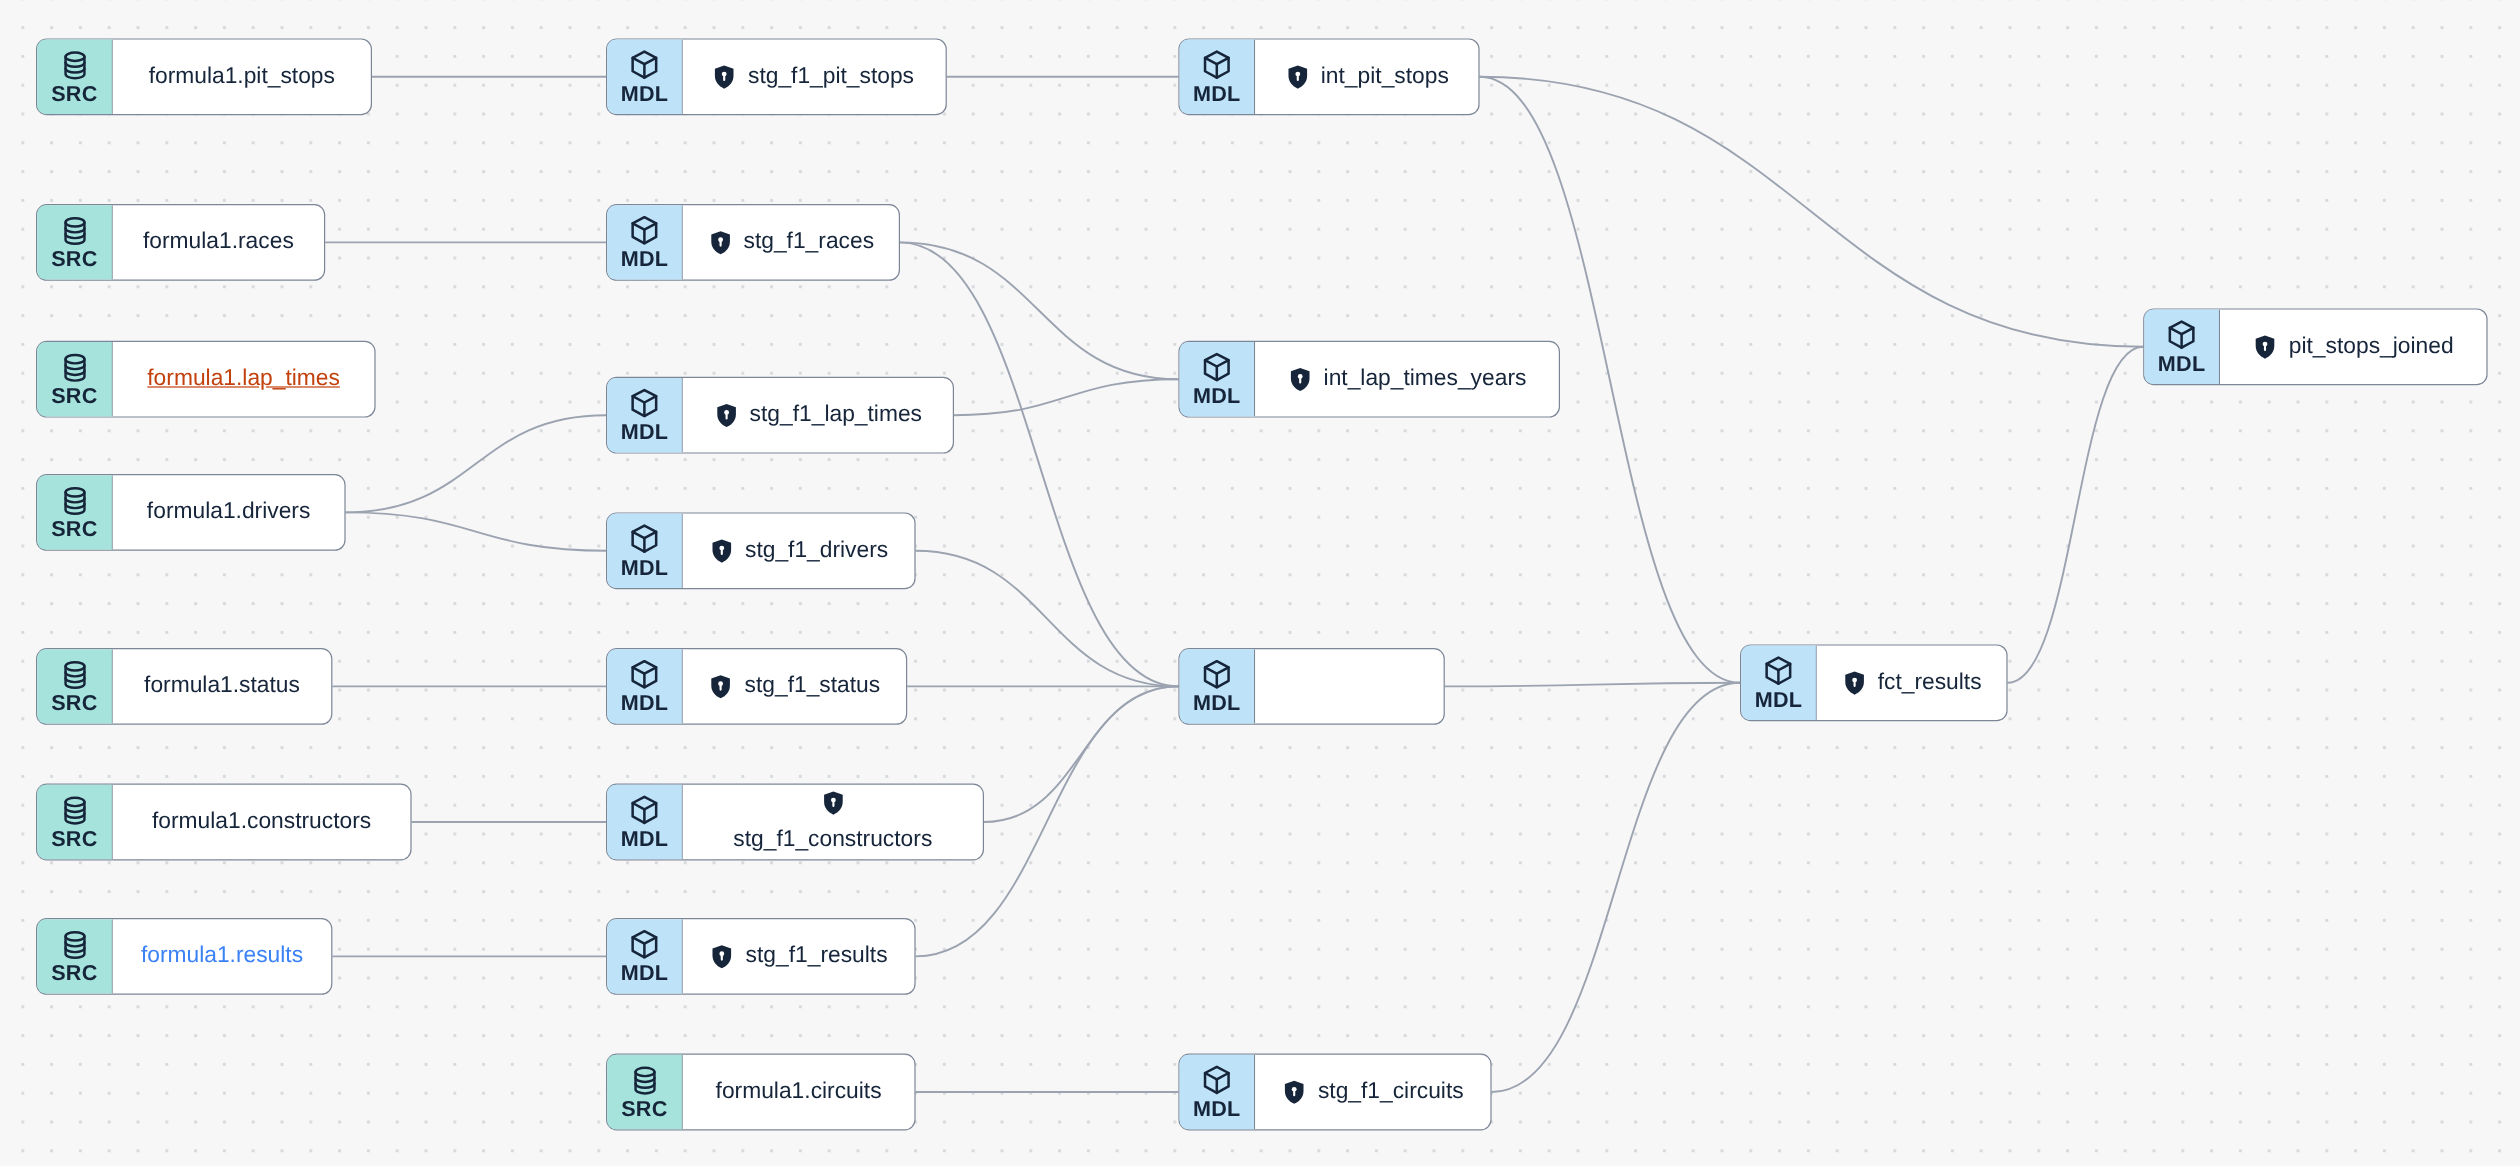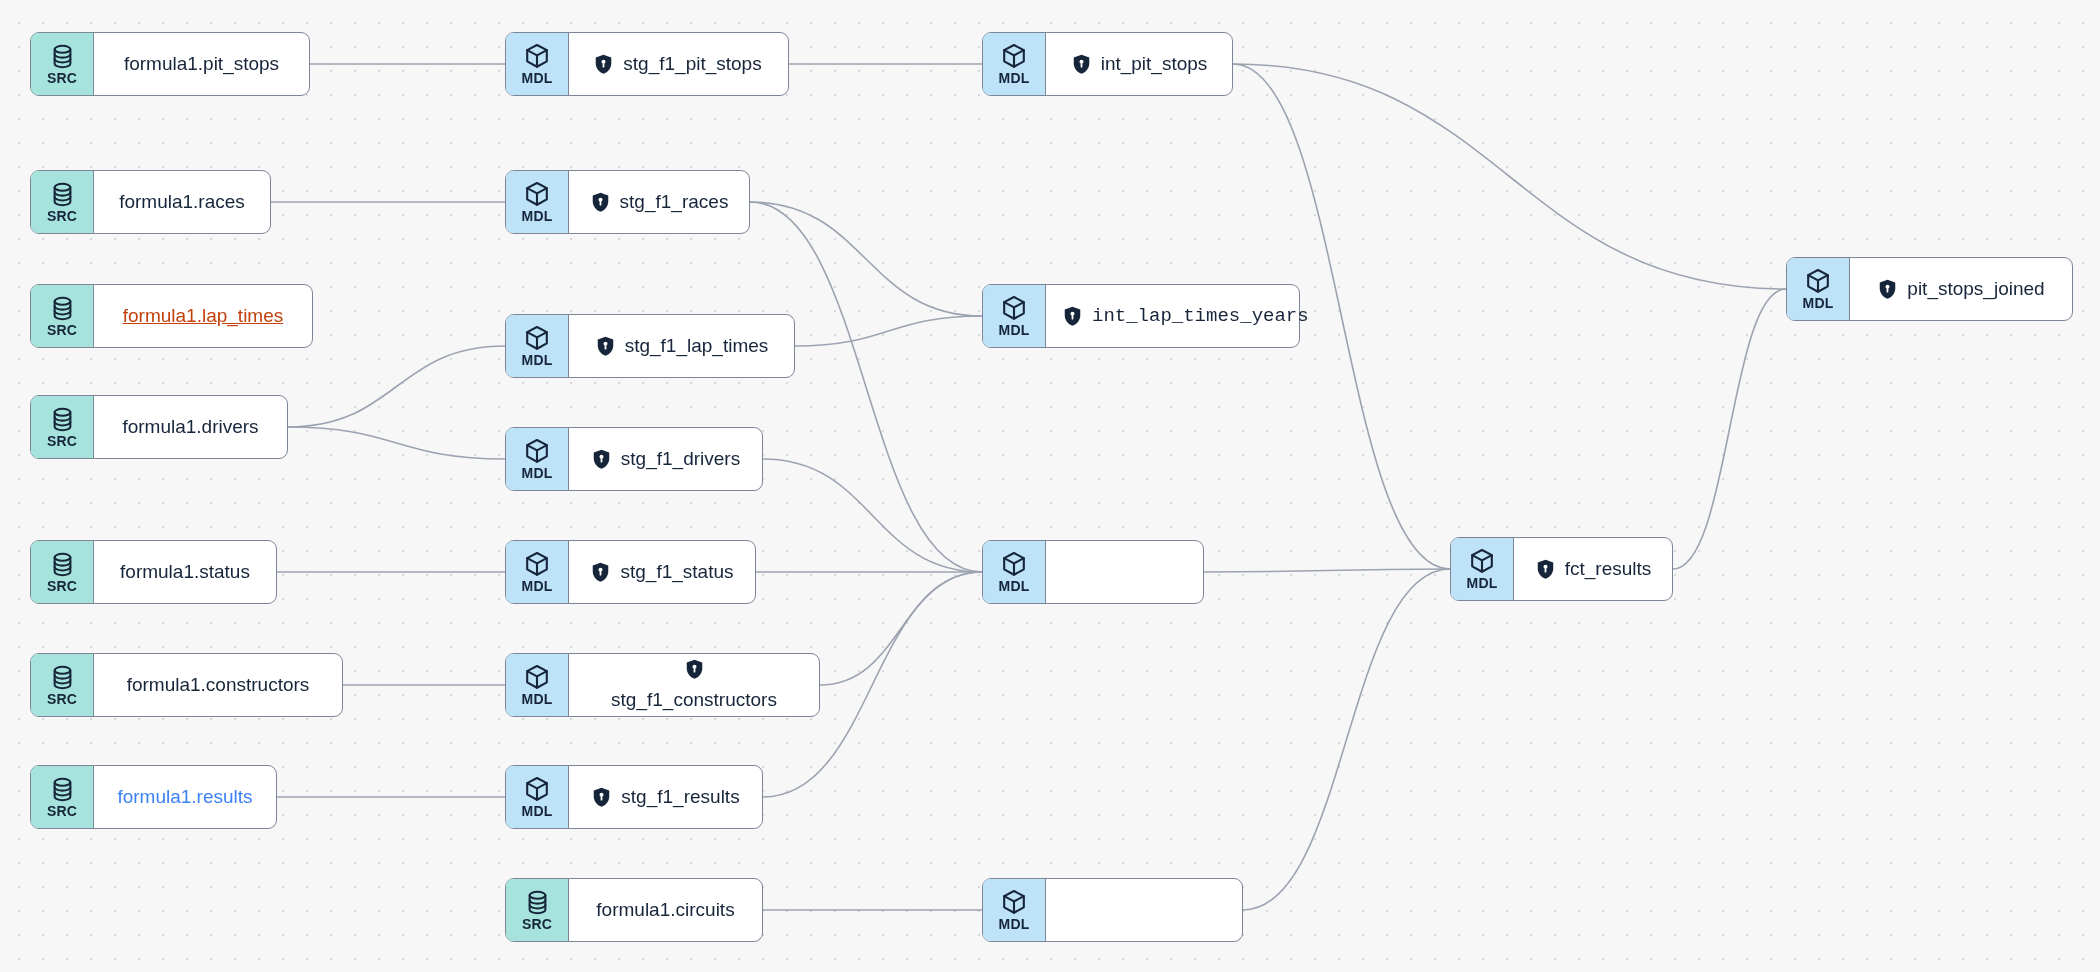--- a/index.html
+++ b/index.html
@@ -25,21 +25,21 @@
     cursor:pointer;
   }
   .badge{
     display:flex;flex-direction:column;align-items:center;justify-content:center;
     gap:1px;
     border-right:1.6px solid #7C8696;
     border-top-left-radius:7px;border-bottom-left-radius:7px;
     flex:0 0 auto;
   }
   .badge-label{
-    font-size:14px;font-weight:700;letter-spacing:0.2px;
+    font-size:18px;font-weight:700;letter-spacing:0.2px;
     line-height:1.05;
   }
   .node-body{
     flex:1 1 auto;
     display:flex;align-items:center;justify-content:center;
     gap:9px;
     padding:0 16px;
     font-size:19px;font-weight:500;
     white-space:nowrap;
   }
@@ -203,21 +203,21 @@
       <div class="badge" style="width: 62px; border-right-color: rgb(124, 134, 150); background: rgb(190, 227, 248);">
         <svg viewBox="0 0 24 24" width="28" height="28">
           <g fill="none" stroke="#16253A" stroke-width="1.8" stroke-linecap="round" stroke-linejoin="round">
      <path d="M12 2.6 L20.4 7 V16.6 L12 21.2 L3.6 16.6 V7 Z"></path>
      <path d="M3.6 7 L12 11.5 L20.4 7"></path>
      <path d="M12 11.5 V21.2"></path>
    </g>
         </svg>
         <span class="badge-label" style="color: rgb(22, 37, 58);">MDL</span>
       </div>
-      <div class="node-body" style="color: rgb(22, 37, 58); font-family: Liberation Mono, monospace;">
+      <div class="node-body" style="color: rgb(22, 37, 58);">
         <svg viewBox="0 0 24 26" width="21" height="21">
           <path fill="#16253A" d="M12 0.8 L21.6 4.2 V11.4 C21.6 17.6 17.7 22.3 12 24.6 C6.3 22.3 2.4 17.6 2.4 11.4 V4.2 Z"></path>
    <circle cx="12" cy="9.6" r="2.5" fill="#FFFFFF"></circle>
    <rect x="10.9" y="11.2" width="2.2" height="5.6" rx="1.1" fill="#FFFFFF"></rect>
         </svg>
         <span>int_lap_times_years</span>
       </div>
     </div>
     <div class="node" style="left: 30px; top: 395px; width: 258px; height: 64px; border-color: rgb(124, 134, 150); background: rgb(255, 255, 255);">
       <div class="badge" style="width: 62px; border-right-color: rgb(124, 134, 150); background: rgb(166, 227, 220);">
@@ -394,20 +394,28 @@
     <div class="node" style="left: 982px; top: 878px; width: 261px; height: 64px; border-color: rgb(124, 134, 150); background: rgb(255, 255, 255);">
       <div class="badge" style="width: 62px; border-right-color: rgb(124, 134, 150); background: rgb(190, 227, 248);">
         <svg viewBox="0 0 24 24" width="28" height="28">
           <g fill="none" stroke="#16253A" stroke-width="1.8" stroke-linecap="round" stroke-linejoin="round">
      <path d="M12 2.6 L20.4 7 V16.6 L12 21.2 L3.6 16.6 V7 Z"></path>
      <path d="M3.6 7 L12 11.5 L20.4 7"></path>
      <path d="M12 11.5 V21.2"></path>
    </g>
         </svg>
         <span class="badge-label" style="color: rgb(22, 37, 58);">MDL</span>
+      </div>
+      <div class="node-body" style="color: rgb(22, 37, 58);">
+        <svg viewBox="0 0 24 26" width="21" height="21">
+          <path fill="#16253A" d="M12 0.8 L21.6 4.2 V11.4 C21.6 17.6 17.7 22.3 12 24.6 C6.3 22.3 2.4 17.6 2.4 11.4 V4.2 Z"></path>
+   <circle cx="12" cy="9.6" r="2.5" fill="#FFFFFF"></circle>
+   <rect x="10.9" y="11.2" width="2.2" height="5.6" rx="1.1" fill="#FFFFFF"></rect>
+        </svg>
+        <span>stg_f1_circuits</span>
       </div>
     </div>
     <div class="node" style="left: 1450px; top: 537px; width: 223px; height: 64px; border-color: rgb(124, 134, 150); background: rgb(255, 255, 255);">
       <div class="badge" style="width: 62px; border-right-color: rgb(124, 134, 150); background: rgb(190, 227, 248);">
         <svg viewBox="0 0 24 24" width="28" height="28">
           <g fill="none" stroke="#16253A" stroke-width="1.8" stroke-linecap="round" stroke-linejoin="round">
      <path d="M12 2.6 L20.4 7 V16.6 L12 21.2 L3.6 16.6 V7 Z"></path>
      <path d="M3.6 7 L12 11.5 L20.4 7"></path>
      <path d="M12 11.5 V21.2"></path>
    </g>

